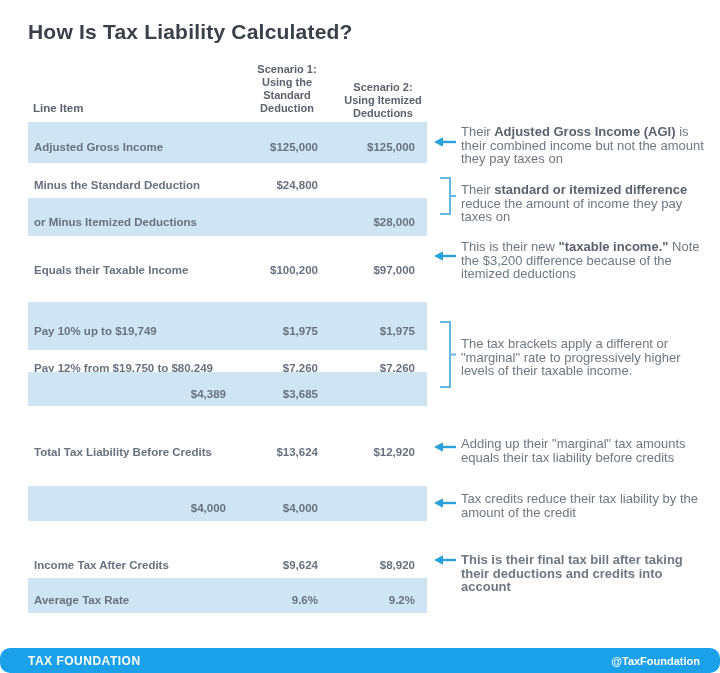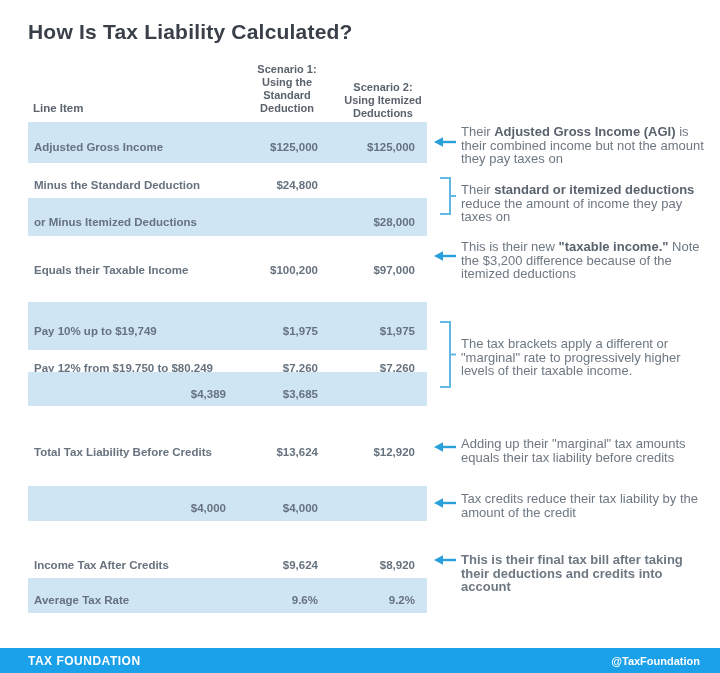--- a/index.html
+++ b/index.html
@@ -33,21 +33,21 @@
   .annotation{
     position:absolute;left:461px;width:250px;
     font-size:13px;line-height:13.5px;color:var(--note_text,#6e7882);
   }
   .annotation b{color:var(--note_bold,#59626d);}
   .conn{position:absolute;}
   
   .footer{
     position:absolute;left:0;bottom:0;width:720px;height:25px;
     background:var(--footer_bg,#1ba0ea);display:flex;align-items:center;
-    justify-content:space-between;box-sizing:border-box;padding:0 20px 0 28px;
+    justify-content:space-between;box-sizing:border-box;padding:0 20px 0 28px;border-radius:10px;
   }
   .footer .brand{color:#fff;font-size:12px;font-weight:bold;letter-spacing:.5px;}
   .footer .handle{color:#fff;font-size:11px;font-weight:bold;}
 </style>
 </head>
 <body>
 
 <div class="canvas">
   <div class="title">How Is Tax Liability Calculated?</div>
 
@@ -110,21 +110,21 @@
         <div class="num">$8,920</div>
       </div>
       <div class="row shaded" style="top: 578px; height: 35px;">
         <div class="label">Average Tax Rate</div>
         <div class="num">9.6%</div>
         <div class="num">9.2%</div>
       </div>
     </div>
   <div id="annos">
       <div class="annotation" style="top: 125px;"><span>Their </span><b>Adjusted Gross Income (AGI)</b><span> is their combined income but not the amount they pay taxes on</span></div>
-      <div class="annotation" style="top: 183px;"><span>Their </span><b>standard or itemized deductions</b><span> reduce the amount of income they pay taxes on</span></div>
+      <div class="annotation" style="top: 183px;"><span>Their </span><b>standard or itemized difference</b><span> reduce the amount of income they pay taxes on</span></div>
       <div class="annotation" style="top: 240px;"><span>This is their new </span><b>"taxable income."</b><span> Note the $3,200 difference because of the itemized deductions</span></div>
       <div class="annotation" style="top: 337px;"><span>The tax brackets apply a different or "marginal" rate to progressively higher levels of their taxable income.</span></div>
       <div class="annotation" style="top: 437px;"><span>Adding up their "marginal" tax amounts equals their tax liability before credits</span></div>
       <div class="annotation" style="top: 492px;"><span>Tax credits reduce their tax liability by the amount of the credit</span></div>
       <div class="annotation" style="top: 553px; font-weight: bold;"><span>This is their final tax bill after taking their deductions and credits into account</span></div>
     </div>
   <div id="connectors">
       <div class="conn" style="left: 433px; top: 135px;"><svg width="24" height="14" viewBox="0 0 24 14">
       <line x1="23" y1="7" x2="8" y2="7" stroke="#2aa0da" stroke-width="2.4"></line>
       <polygon points="1,7 10,2.2 10,11.8" fill="#2aa0da"></polygon>

